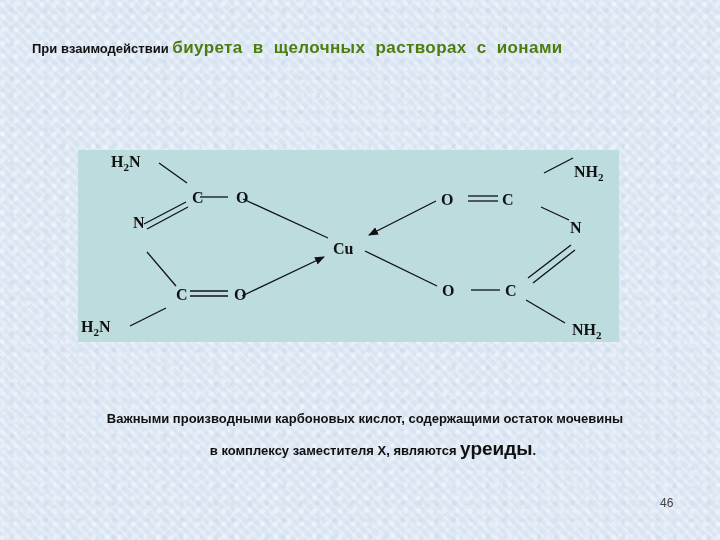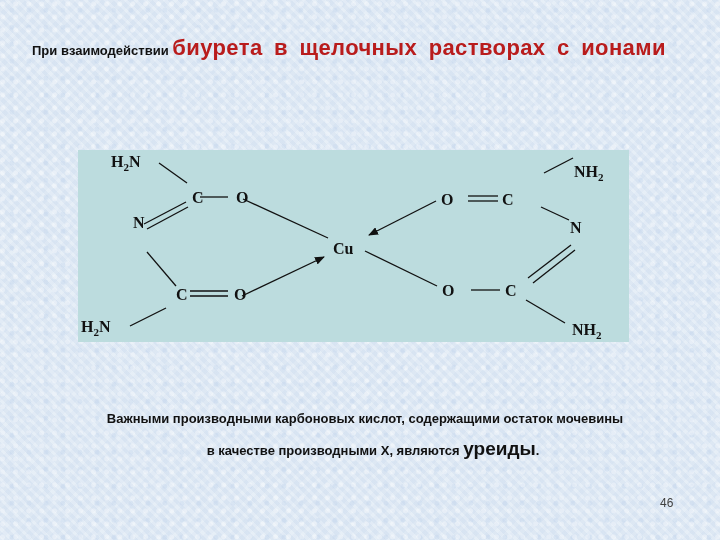--- a/index.html
+++ b/index.html
@@ -13,26 +13,25 @@
       repeating-linear-gradient(-45deg, rgba(255,255,255,0.12) 0 4px, rgba(205,220,240,0.12) 4px 9px);
     background-size: 13px 13px, 17px 17px, auto, auto;
     font-family: "Liberation Sans", sans-serif;
   }
   .para1 {
     position: absolute; left: 32px; top: 36px; width: 640px;
     font-size: 13px; font-weight: bold; color: #111; line-height: 23px;
   }
   .para1 .line { white-space: nowrap; display: block; }
   .para1 .indent { padding-left: 14px; }
-  .hl { color: #b91c1c; font-size: 22px; letter-spacing: 0.4px; }
+  .hl { color: #4d7c0f; font-size: 17px; letter-spacing: 0.4px; }
   .sp { word-spacing: 5px; }
   .diagram {
     position: absolute; left: 78px; top: 150px; width: 541px; height: 192px;
     background: #bcdcde;
-    padding-left: 10px;
   }
   .diagram svg { position: absolute; left: 0; top: 0; }
   .atom {
     font-family: "Liberation Serif", serif; font-weight: bold; font-size: 16px; fill: #111;
   }
   .para2 {
     position: absolute; left: 30px; top: 404px; width: 670px;
     font-size: 13px; font-weight: bold; color: #111; line-height: 30px;
   }
   .para2 .line { display: block; white-space: nowrap; text-align: center; }
@@ -96,16 +95,16 @@
       <text x="492" y="83">N</text>
       <text x="364" y="146">O</text>
       <text x="427" y="146">C</text>
       <text x="494" y="185">NH<tspan font-size="11" dy="4">2</tspan></text>
     </g>
   </svg>
 </div>
 
 <div class="para2">
   <span class="line">Важными производными карбоновых кислот, содержащими остаток мочевины</span>
-  <span class="line indent"><span>в качестве производными Х, являются </span><span class="big">уреиды</span><span>.</span></span>
+  <span class="line indent"><span>в комплексу заместителя Х, являются </span><span class="big">уреиды</span><span>.</span></span>
 </div>
 
 <div class="pagenum">46</div>
 
 </body></html>

